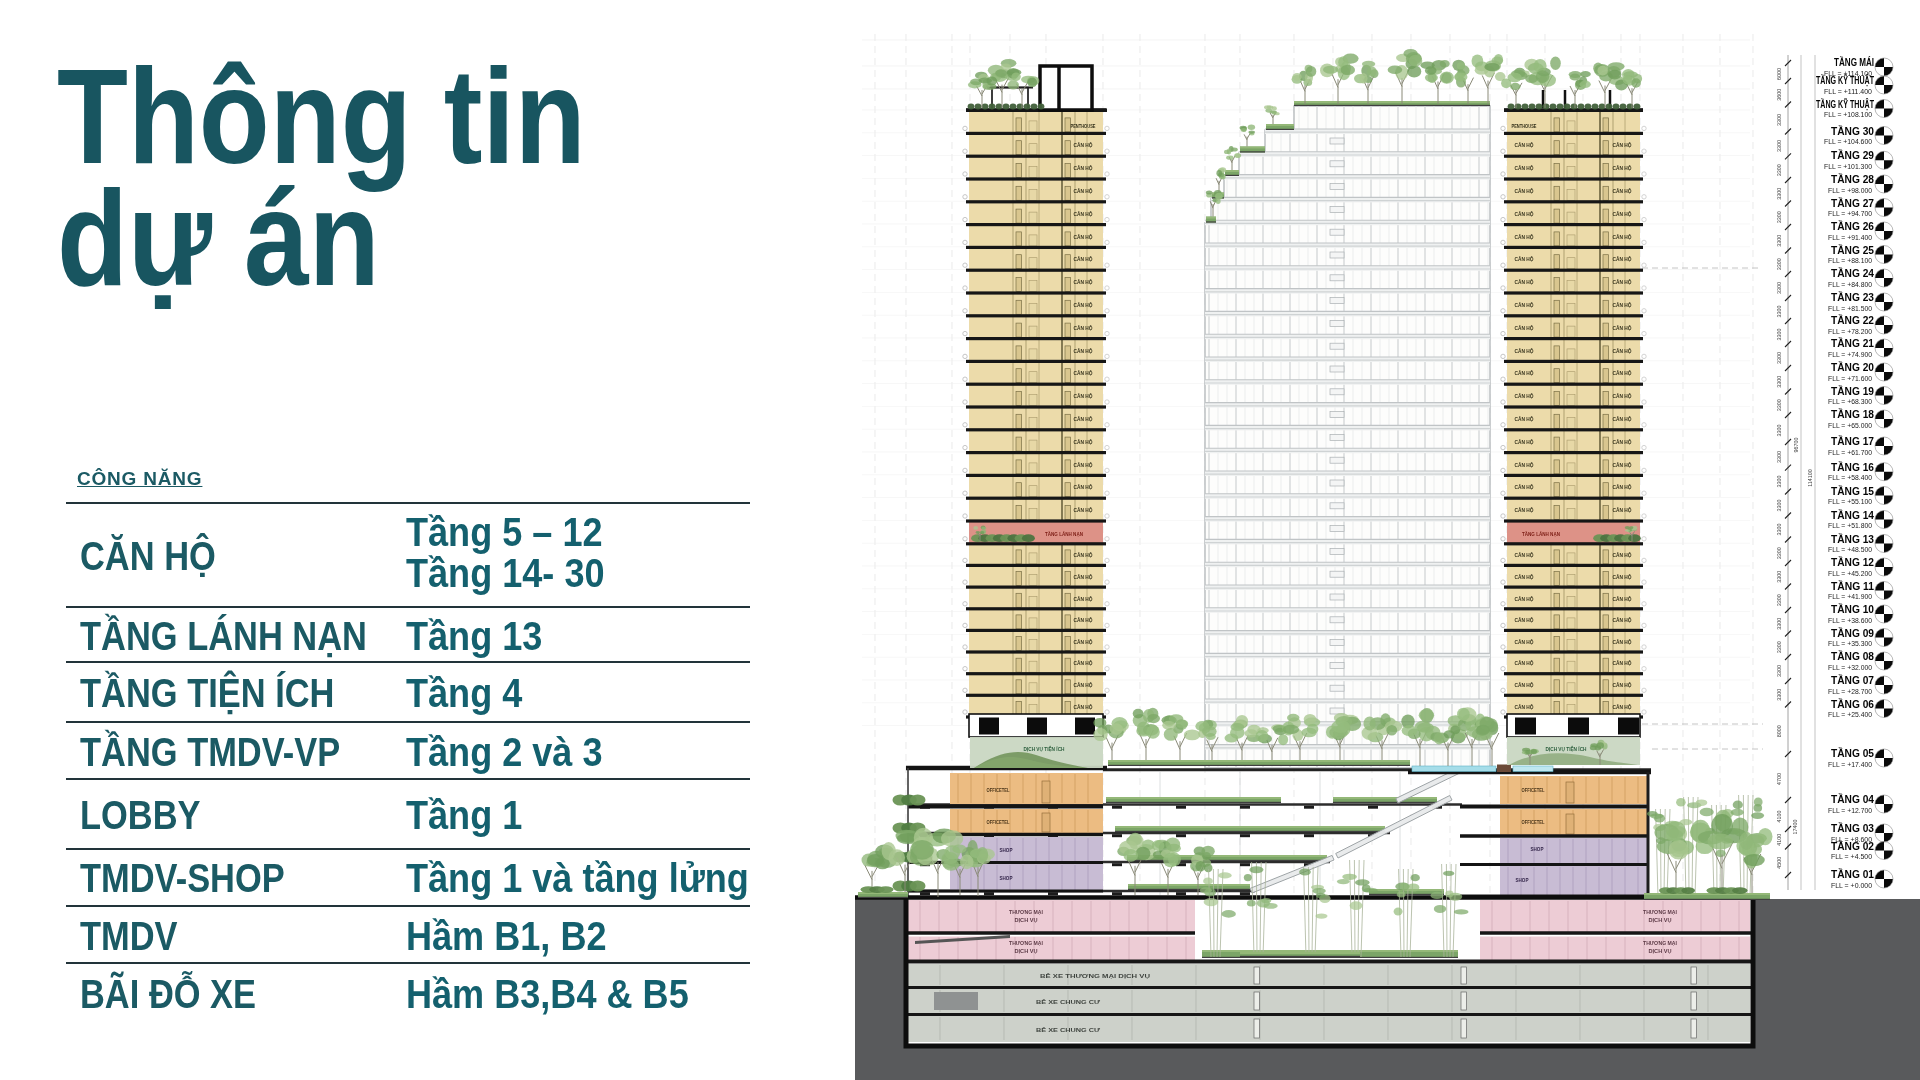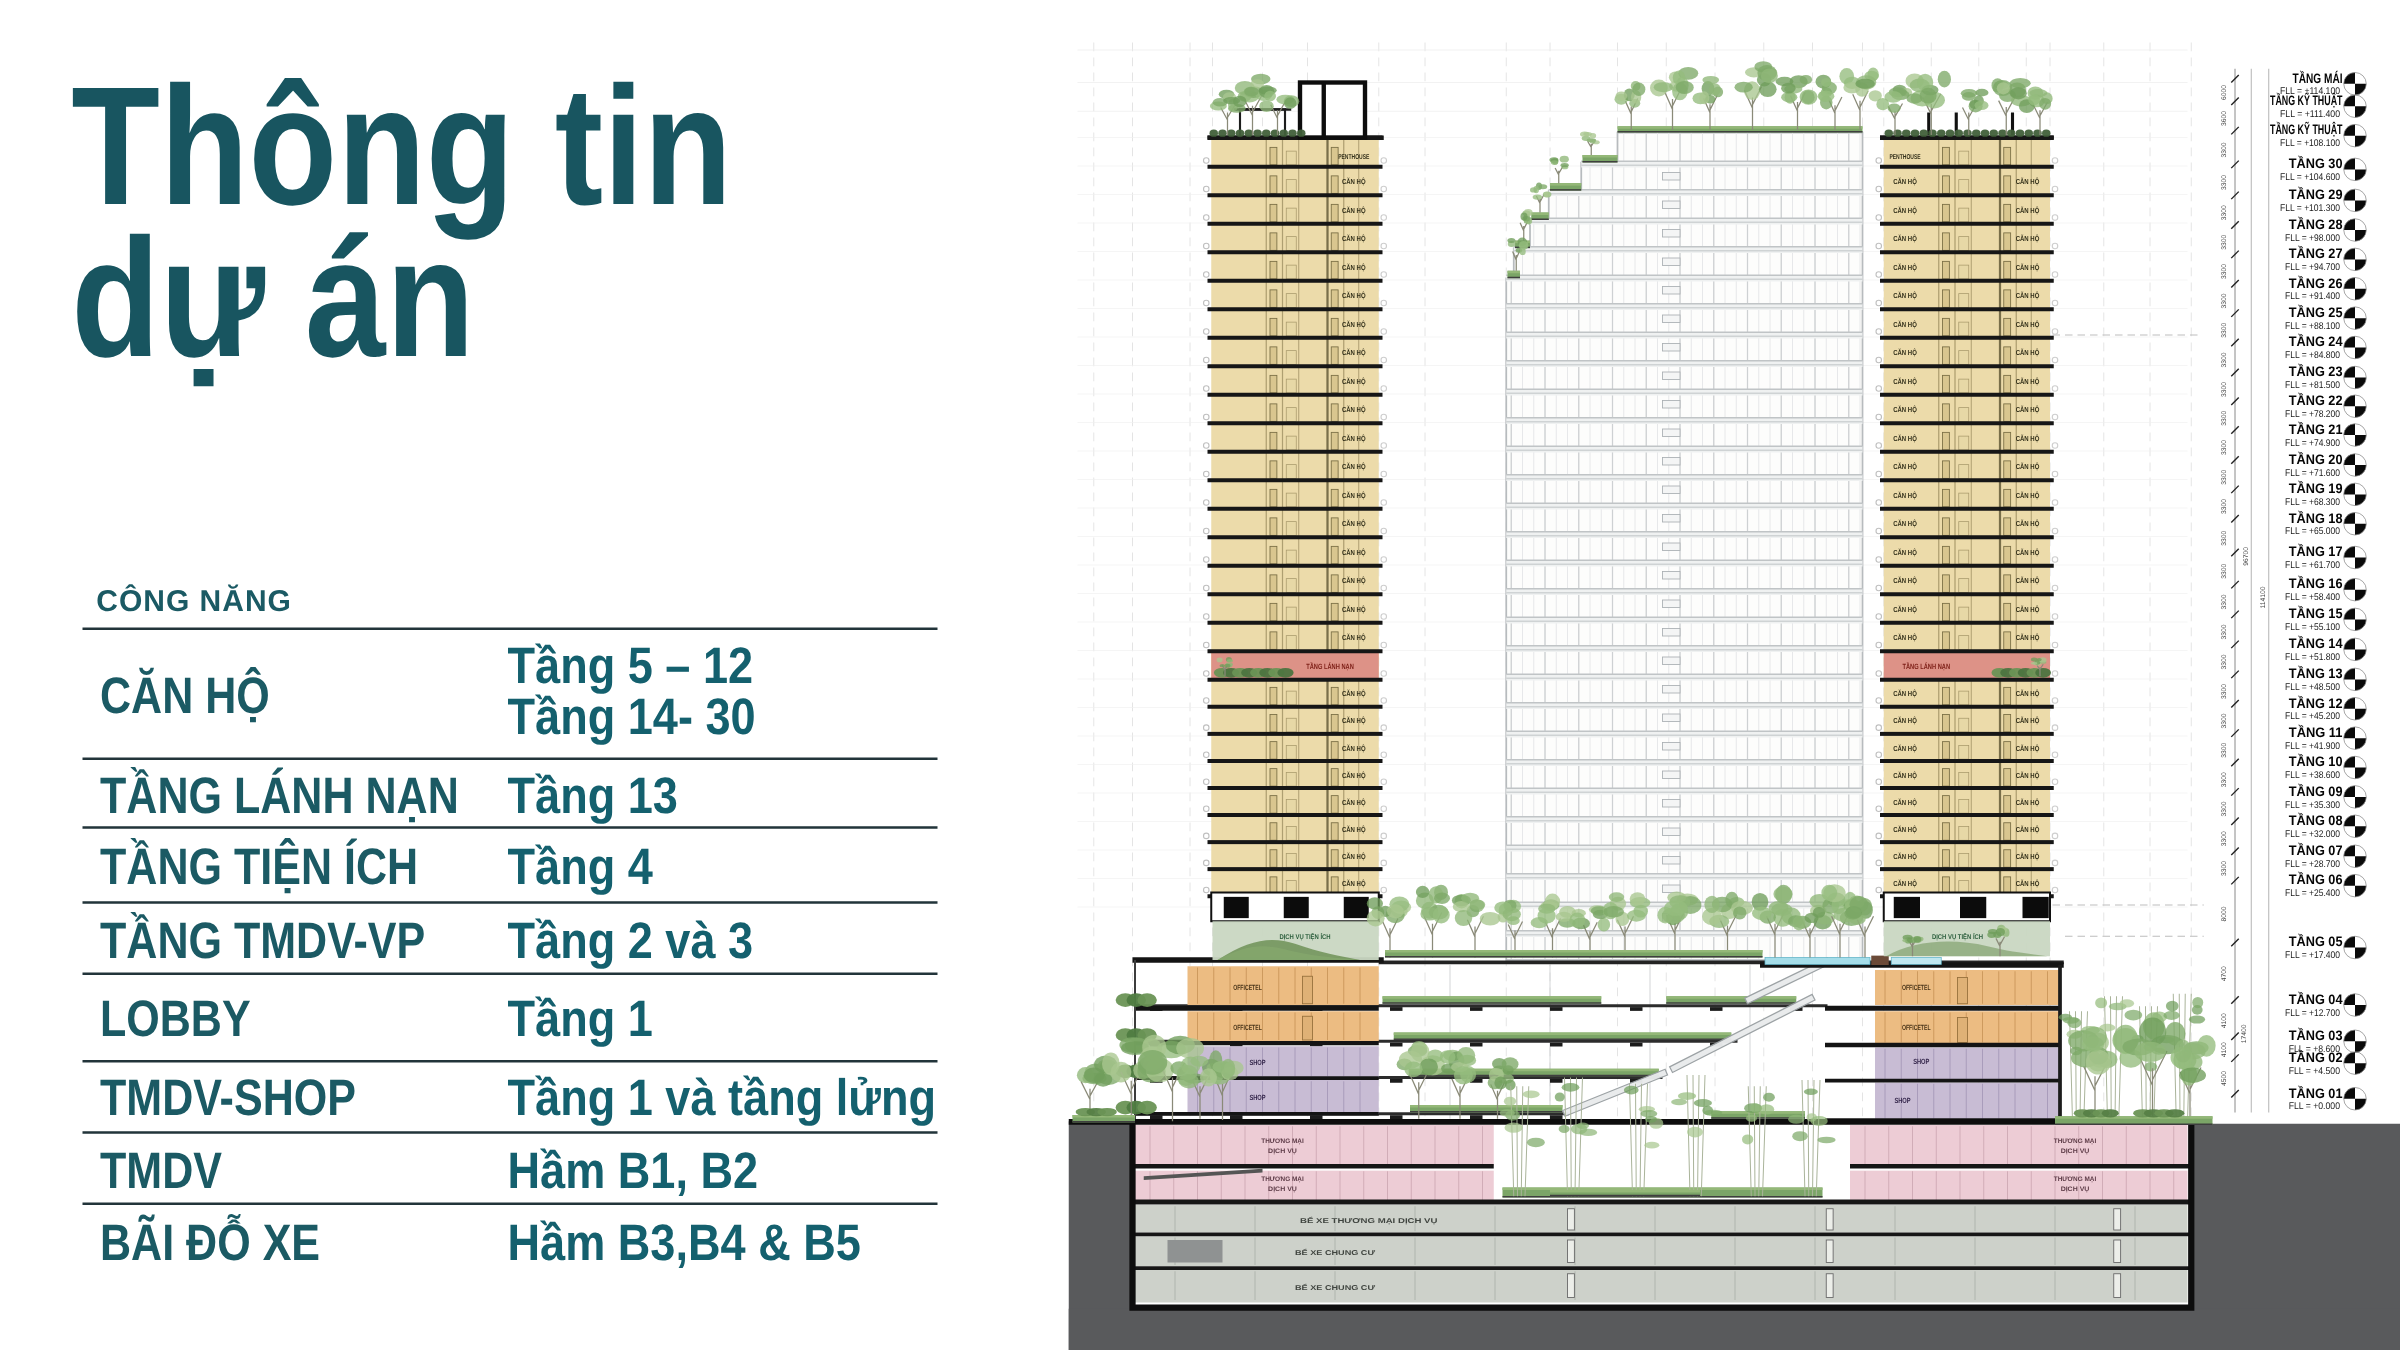--- a/index.html
+++ b/index.html
@@ -2104,21 +2104,21 @@
 <text x="1874.0" y="878.0" font-family="Liberation Sans, sans-serif" font-size="11" fill="#050505" text-anchor="end" font-weight="bold" textLength="43" lengthAdjust="spacingAndGlyphs">TẦNG 01</text>
 <text x="1872.0" y="887.5" font-family="Liberation Sans, sans-serif" font-size="7.8" fill="#1a1a1a" text-anchor="end" font-weight="normal" textLength="41" lengthAdjust="spacingAndGlyphs">FLL = +0.000</text>
 <path d="M1884 879 L1884 870 A9 9 0 0 0 1875 879 Z" fill="#0a0a0a"></path>
 <path d="M1884 879 L1884 888 A9 9 0 0 0 1893 879 Z" fill="#0a0a0a"></path>
 <circle cx="1884" cy="879" r="9" fill="none" stroke="#888" stroke-width="0.6"></circle>
 </g>
     </svg></div>
 
 <div style="position:absolute;left:57px;top:56px;font-size:135px;line-height:122px;font-weight:bold;color:#185560;transform:scaleX(0.86);transform-origin:left top;white-space:nowrap;">Thông tin<br>dự án</div>
 
-<div style="position:absolute;left:77px;top:468px;font-size:24px;font-weight:bold;color:#1b5a64;letter-spacing:0.8px;">CÔNG NĂNG</div>
+<div style="position:absolute;left:77px;top:468px;font-size:19px;font-weight:bold;color:#1b5a64;letter-spacing:0.8px;text-decoration:underline;">CÔNG NĂNG</div>
 
 <div style="position:absolute;left:66px;top:502px;width:684px;height:2px;background:#22343a;"></div>
 
 <div style="position:absolute;left:80px;top:533px;font-size:41px;font-weight:bold;color:#1b5a64;transform:scaleX(0.84);transform-origin:left;white-space:nowrap;">CĂN HỘ</div>
 
 <div style="position:absolute;left:406px;top:512px;font-size:41px;font-weight:bold;color:#14606e;line-height:41px;transform:scaleX(0.88);transform-origin:left;white-space:nowrap;">Tầng 5 – 12<br>Tầng 14- 30</div>
 
 <div style="position:absolute;left:66px;top:606px;width:684px;height:2px;background:#22343a;"></div>
 
 <div style="position:absolute;left:80px;top:613px;font-size:41px;font-weight:bold;color:#1b5a64;transform:scaleX(0.84);transform-origin:left;white-space:nowrap;">TẦNG LÁNH NẠN</div>

